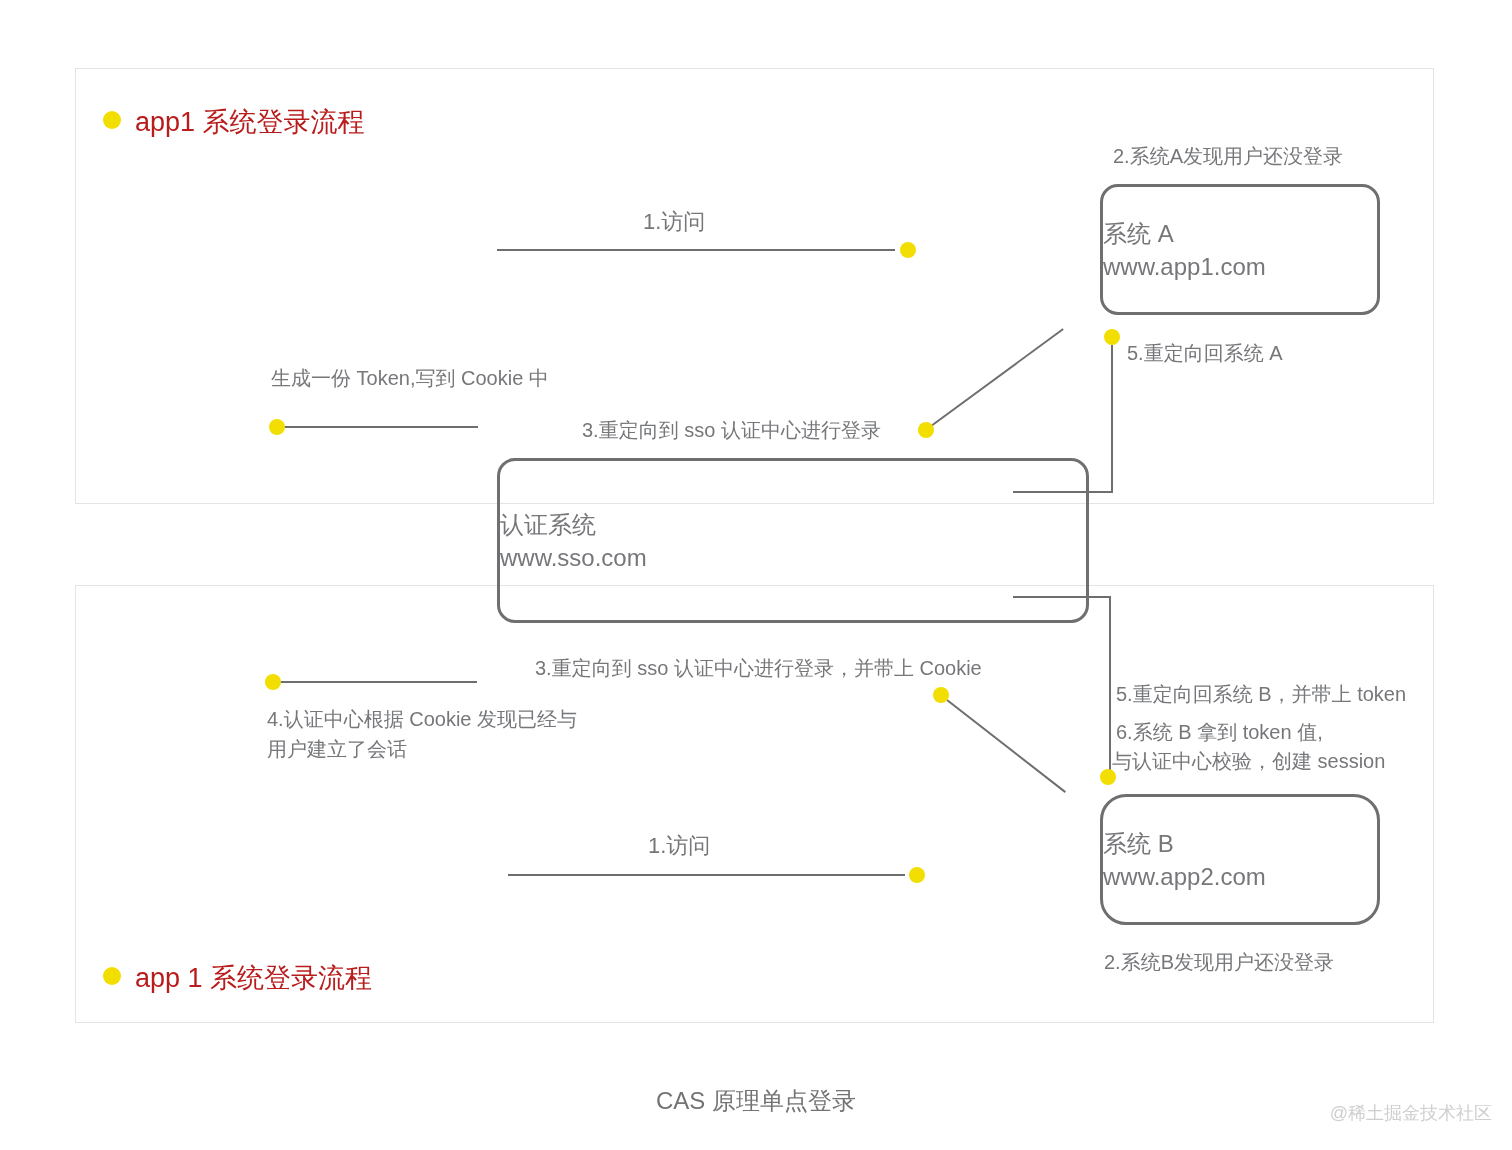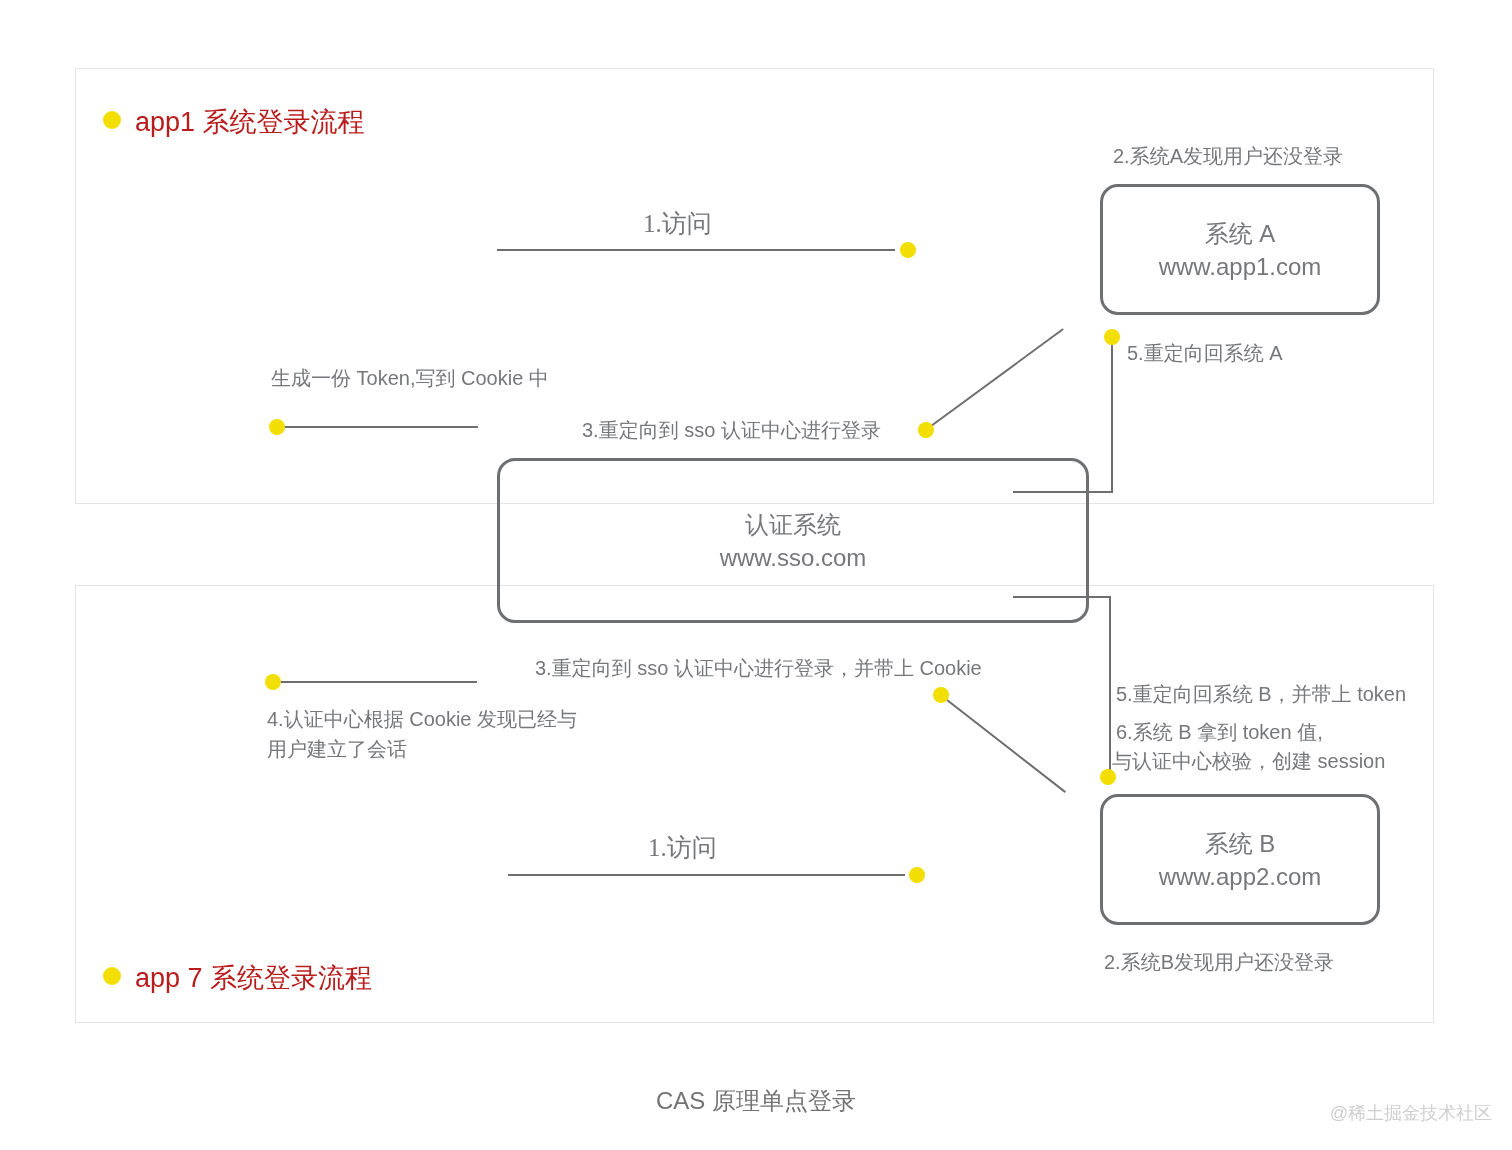--- a/index.html
+++ b/index.html
@@ -19,36 +19,36 @@
   }
   #panel-app1 { left: 75px; top: 68px; width: 1357px; height: 434px; }
   #panel-app2 { left: 75px; top: 585px; width: 1357px; height: 436px; }
   .node {
     position: absolute;
     border: 3px solid #6e6f71;
     border-radius: 18px;
     background: transparent;
     display: flex;
     flex-direction: column;
-    align-items: center;
+    align-items: flex-start;
     justify-content: center;
     box-sizing: border-box;
     z-index: 3;
   }
   .node-label {
     font-size: 24px;
     line-height: 33px;
     color: #76777a;
     text-align: center;
     white-space: nowrap;
   }
   #node-user  { left: 135px;  top: 174px; width: 128px; height: 732px; }
   #node-sys-a { left: 1100px; top: 184px; width: 280px; height: 131px; }
   #node-sso   { left: 497px;  top: 458px; width: 592px; height: 165px; }
-  #node-sys-b { left: 1100px; top: 794px; width: 280px; height: 131px; }
+  #node-sys-b { left: 1100px; top: 794px; width: 280px; height: 131px; border-radius: 26px; }
   .flow-title {
     position: absolute;
     font-size: 27px;
     color: #b91c1c;
     white-space: nowrap;
     z-index: 4;
   }
   .bullet {
     position: absolute;
     width: 18px; height: 18px;
@@ -57,21 +57,21 @@
     transform: translate(-50%, -50%);
     z-index: 5;
   }
   .ann {
     position: absolute;
     font-size: 20px;
     color: #76777a;
     white-space: nowrap;
     z-index: 4;
   }
-  .ann-lg { font-size: 25px; font-family: Liberation Serif, serif; }
+  .ann-lg { font-size: 22px; }
   .hline, .vline, .diag {
     position: absolute;
     background: #6d6e70;
     z-index: 2;
   }
   .hline { height: 2px; }
   .vline { width: 2px; }
   .diag  { height: 2px; transform-origin: 0 50%; }
   .dot {
     position: absolute;
@@ -102,21 +102,21 @@
 <body>
 
 <div id="canvas">
 
   <div class="panel" id="panel-app1"></div>
   <div class="panel" id="panel-app2"></div>
 
   <span class="bullet" style="left:112px;top:120px"></span>
   <div class="flow-title" style="left:135px;top:104px">app1 系统登录流程</div>
   <span class="bullet" style="left:112px;top:976px"></span>
-  <div class="flow-title" style="left:135px;top:960px">app 7 系统登录流程</div>
+  <div class="flow-title" style="left:135px;top:960px">app 1 系统登录流程</div>
 
   <div class="hline" style="left:497px;top:249px;width:398px"></div>
   <div class="hline" style="left:277px;top:426px;width:201px"></div>
   <div class="diag" style="left:927px;top:428px;width:169px;transform:rotate(-36.3deg)"></div>
   <div class="vline" style="left:1111px;top:345px;height:148px"></div>
   <div class="hline" style="left:1013px;top:491px;width:100px"></div>
   <div class="hline" style="left:280px;top:681px;width:197px"></div>
   <div class="diag" style="left:947px;top:699px;width:150px;transform:rotate(37.9deg)"></div>
   <div class="hline" style="left:1013px;top:596px;width:98px"></div>
   <div class="vline" style="left:1109px;top:596px;height:174px"></div>

